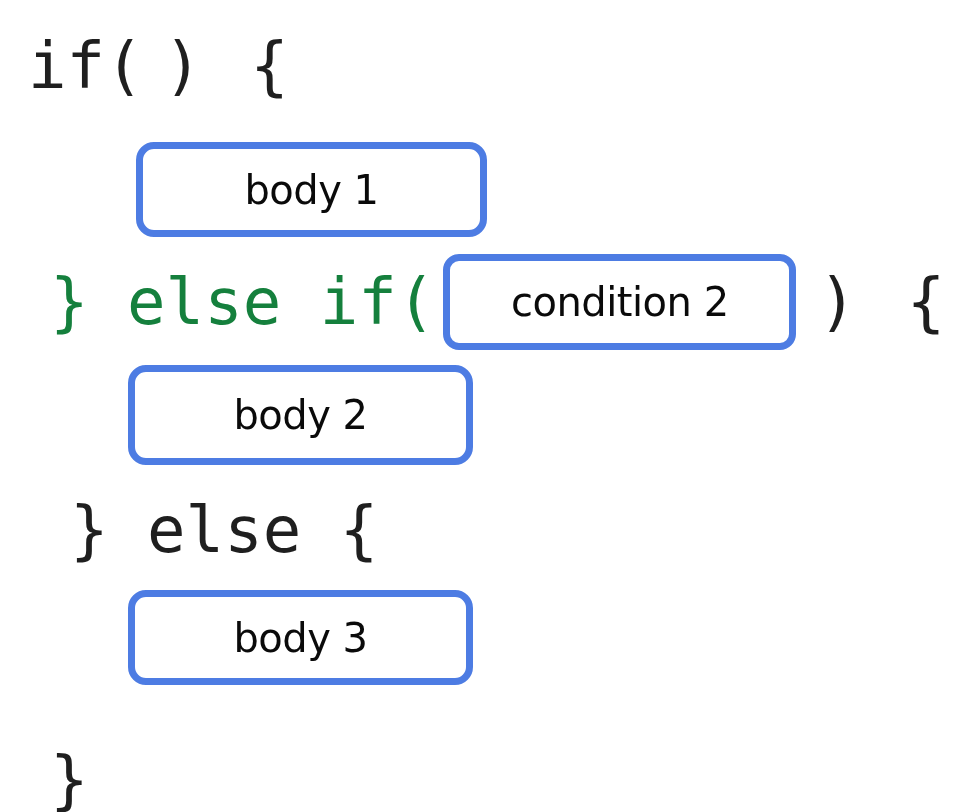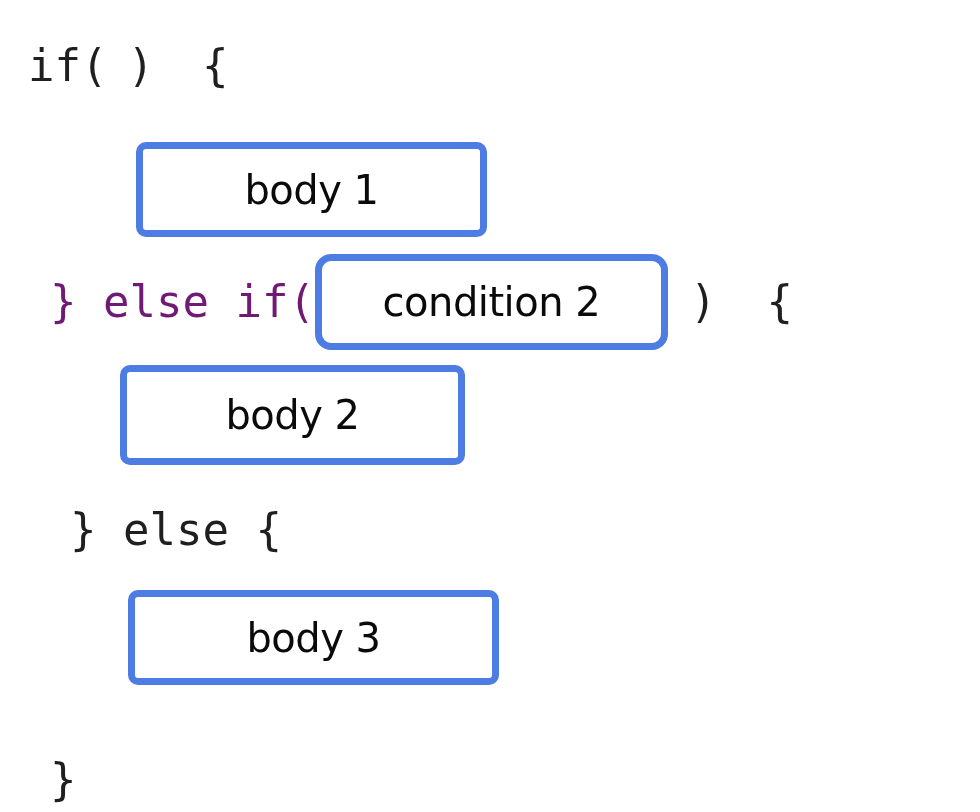--- a/index.html
+++ b/index.html
@@ -15,78 +15,78 @@
     overflow: hidden;
   }
   .row {
     position: absolute;
     display: flex;
     align-items: center;
     white-space: pre;
   }
   .code {
     font-family: "DejaVu Sans Mono", "Liberation Mono", monospace;
-    font-size: 44px;
+    font-size: 64px;
     font-weight: 400;
     color: #1f1f1f;
     line-height: 1;
   }
   .slot {
     box-sizing: border-box;
     background: #ffffff;
     border: 7px solid #4D7CE3;
-    border-radius: 10px;
+    border-radius: 18px;
     display: flex;
     align-items: center;
     justify-content: center;
     font-family: "DejaVu Sans", "Liberation Sans", sans-serif;
     font-weight: 500;
     font-size: 40px;
     letter-spacing: -0.5px;
     color: #0a0a0a;
     flex: 0 0 auto;
   }
   
   #row1 { top: 20px; left: 28px; height: 92px; }
   #box-condition1 { margin-left: 44px; width: 336px; height: 90px; border-radius: 16px; }
   #paren1 { margin-left: 20px; }
   #brace1 { margin-left: 48px; }
   
   #box-body1 { position: absolute; left: 136px; top: 142px; width: 351px; height: 95px; }
   
   #row3 { top: 253px; left: 50px; height: 97px; }
-  #box-condition2 { width: 353px; height: 96px; border-radius: 16px; }
+  #box-condition2 { margin-left: 8px; width: 353px; height: 96px; border-radius: 16px; }
   #paren2 { margin-left: 22px; }
   #brace2 { margin-left: 50px; }
   
-  #box-body2 { position: absolute; left: 120px; top: 365px; width: 345px; height: 100px; }
+  #box-body2 { position: absolute; left: 128px; top: 365px; width: 345px; height: 100px; }
   
   #row5 { top: 495px; left: 50px; height: 70px; }
   
-  #box-body3 { position: absolute; left: 128px; top: 590px; width: 371px; height: 95px; }
+  #box-body3 { position: absolute; left: 128px; top: 590px; width: 345px; height: 95px; }
   
   #row7 { top: 745px; left: 50px; height: 70px; }
 </style>
 </head>
 <body>
 
 <div class="canvas">
 
   <div class="row" id="row1">
     <span class="code" style="color: rgb(31, 31, 31);">if(</span>
     <span class="code" id="paren1" style="color: rgb(31, 31, 31);">)</span>
     <span class="code" id="brace1" style="color: rgb(31, 31, 31);">{</span>
   </div>
 
   <div class="slot" id="box-body1" style="border-color: rgb(77, 124, 227);">
     <span>body 1</span>
   </div>
 
   <div class="row" id="row3">
-    <span class="code" style="color: #701a75;">} else if(</span>
+    <span class="code" style="color: #15803d;">} else if(</span>
     <div class="slot" id="box-condition2" style="border-color: rgb(77, 124, 227);">
       <span>condition 2</span>
     </div>
     <span class="code" id="paren2" style="color: rgb(31, 31, 31);">)</span>
     <span class="code" id="brace2" style="color: rgb(31, 31, 31);">{</span>
   </div>
 
   <div class="slot" id="box-body2" style="border-color: rgb(77, 124, 227);">
     <span>body 2</span>
   </div>

